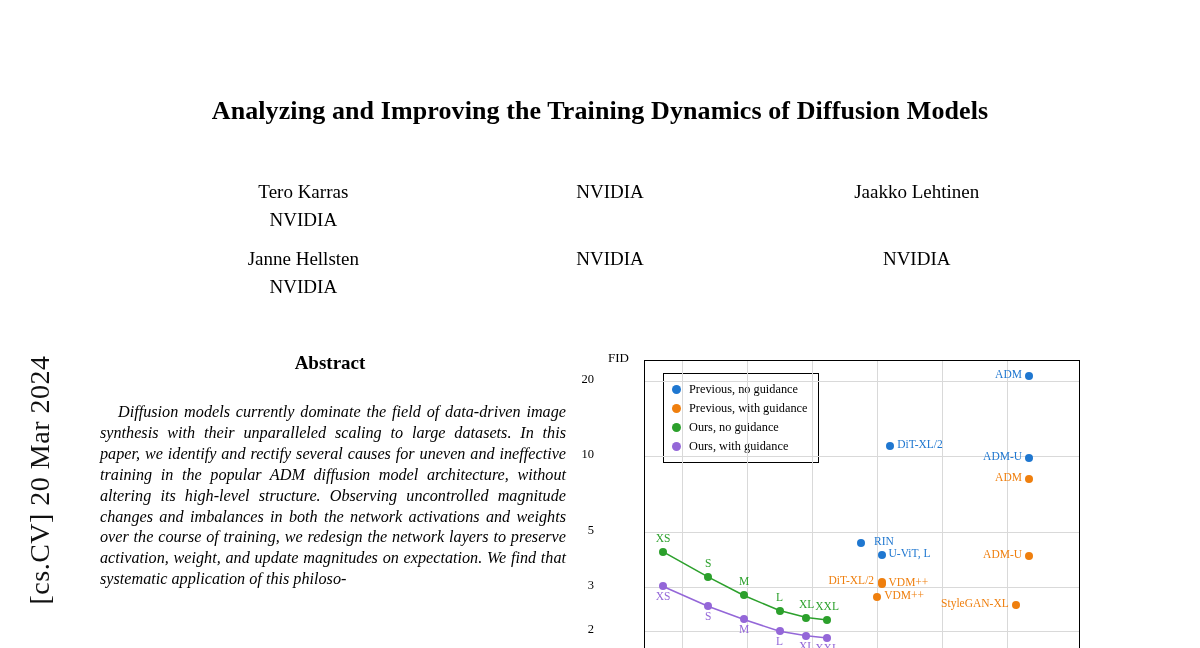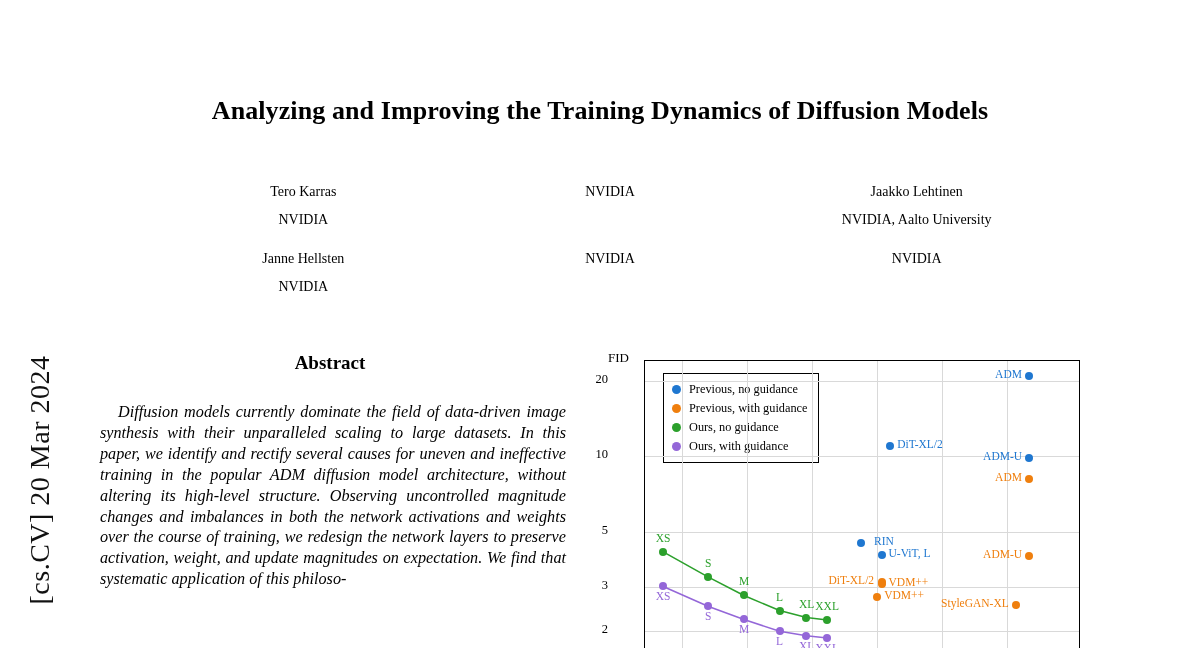--- a/index.html
+++ b/index.html
@@ -56,21 +56,21 @@
     left: 150px;
     width: 920px;
     display: flex;
     justify-content: space-between;
     text-align: center;
   }
   #author-row-1 { top: 178px; }
   #author-row-2 { top: 245px; }
   .author-block {
     flex: 1 1 0;
-    font-size: 14px;
+    font-size: 19px;
     line-height: 28px;
   }
   .author-name { display: block; }
   .author-affil { display: block; }
 
   
   #abstract-heading {
     position: absolute;
     left: 100px;
     top: 352px;
@@ -121,21 +121,21 @@
   }
   .gridline {
     position: absolute;
     background: #d9d9d9;
   }
   .gridline.h { left: 0; width: 100%; height: 1px; }
   .gridline.v { top: 0; height: 100%; width: 1px; }
 
   .ytick-label {
     position: absolute;
-    right: 474px;
+    right: 488px;
     font-size: 12.5px;
     font-family: "Liberation Serif", serif;
     text-align: right;
     width: 40px;
     color: #000;
   }
 
   .dot {
     position: absolute;
     width: 8px;
@@ -192,21 +192,20 @@
 <div class="author-row" id="author-row-1">
   <div class="author-block">
     <span class="author-name">Tero Karras</span>
     <span class="author-affil">NVIDIA</span>
   </div>
   <div class="author-block">
     <span class="author-affil">NVIDIA</span>
   </div>
   <div class="author-block">
     <span class="author-name">Jaakko Lehtinen</span>
-    <span class="author-affil">NVIDIA, Aalto University</span>
   </div>
 </div>
 
 <div class="author-row" id="author-row-2">
   <div class="author-block">
     <span class="author-name">Janne Hellsten</span>
     <span class="author-affil">NVIDIA</span>
   </div>
   <div class="author-block">
     <span class="author-affil">NVIDIA</span>

